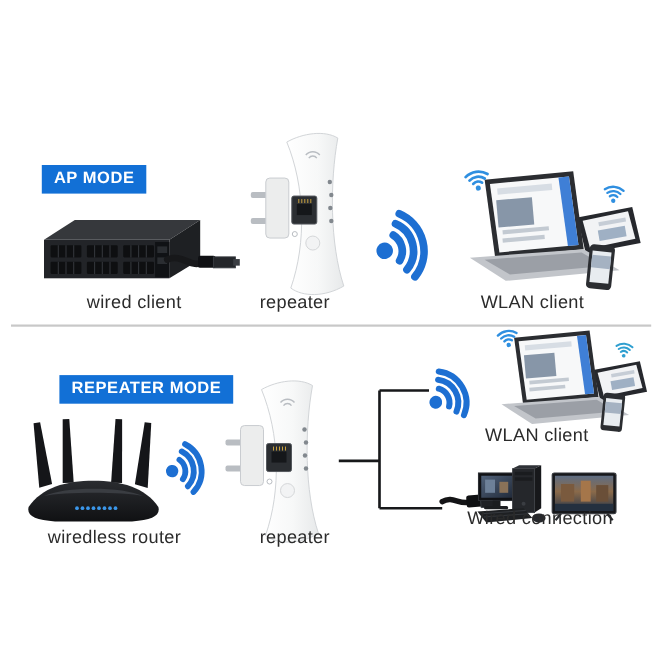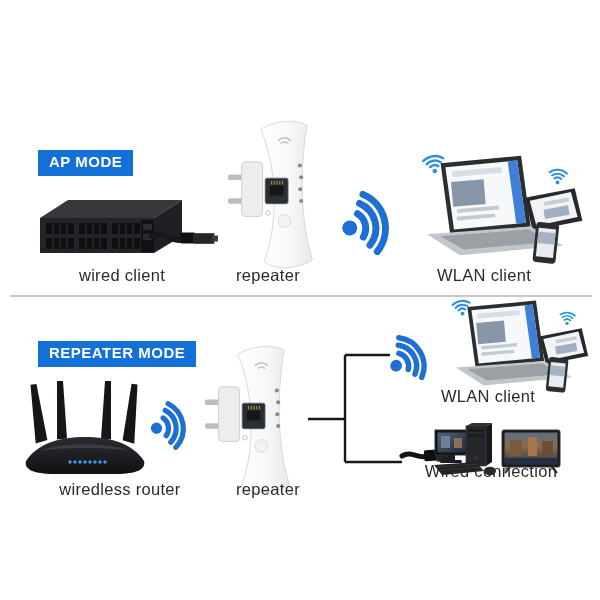--- a/index.html
+++ b/index.html
@@ -181,21 +181,21 @@
 
     <div class="dev-label" style="left:122px;top:266px;">wired client</div>
     <div class="dev-label" style="left:268px;top:266px;">repeater</div>
     <div class="dev-label" style="left:484px;top:266px;">WLAN client</div>
   </div>
 
   <div class="divider"></div>
 
   <div>
 
-    <div class="mode-badge" style="left:38px;top:341px;text-align:right;">REPEATER MODE</div>
+    <div class="mode-badge" style="left:54px;top:341px;text-align:right;">REPEATER MODE</div>
 
     <svg class="abs" style="left:20px;top:381px;width:130px;height:95px;" viewBox="0 0 130 95">
       <g fill="#151619">
         <polygon points="14,3 20,3 24,60 12,62" transform="rotate(-7 18 32)"></polygon>
         <polygon points="38,0 44,0 46,58 36,58" transform="rotate(-2 41 29)"></polygon>
         <polygon points="84,0 90,0 92,58 82,58" transform="rotate(2 87 29)"></polygon>
         <polygon points="108,3 114,3 118,62 106,60" transform="rotate(7 111 32)"></polygon>
       </g>
       <path d="M6,80 C18,62 40,56 65,56 C90,56 112,62 124,80 C126,88 118,92 100,93 L30,93 C12,92 4,88 6,80 Z" fill="url(#rtrGrad)"></path>
       <path d="M20,70 C38,61 92,61 110,70 C92,66 38,66 20,70 Z" fill="#3a3d42"></path>
@@ -330,19 +330,19 @@
         <rect x="124" y="12" width="58" height="37" rx="2" fill="#17181b" stroke="#34373c" stroke-width="1"></rect>
         <rect x="126.5" y="14.5" width="53" height="32" fill="url(#tvGrad)"></rect>
         <rect x="132" y="22" width="12" height="16" fill="#7a5a3e"></rect>
         <rect x="150" y="19" width="9" height="19" fill="#a5764a"></rect>
         <rect x="164" y="23" width="11" height="15" fill="#6a4f38"></rect>
         <rect x="126.5" y="40" width="53" height="6.5" fill="#24303f"></rect>
         <path d="M132,49 l-5,6 M174,49 l5,6" stroke="#2a2c30" stroke-width="2"></path>
       </g>
     </svg>
 
-    <div class="dev-label" style="left:120px;top:480px;">wiredless router</div>
+    <div class="dev-label" style="left:104px;top:480px;">wiredless router</div>
     <div class="dev-label" style="left:268px;top:480px;">repeater</div>
     <div class="dev-label" style="left:488px;top:387px;">WLAN client</div>
     <div class="dev-label" style="left:491px;top:462px;">Wired connection</div>
   </div>
 
 </div>
 
 </body></html>

